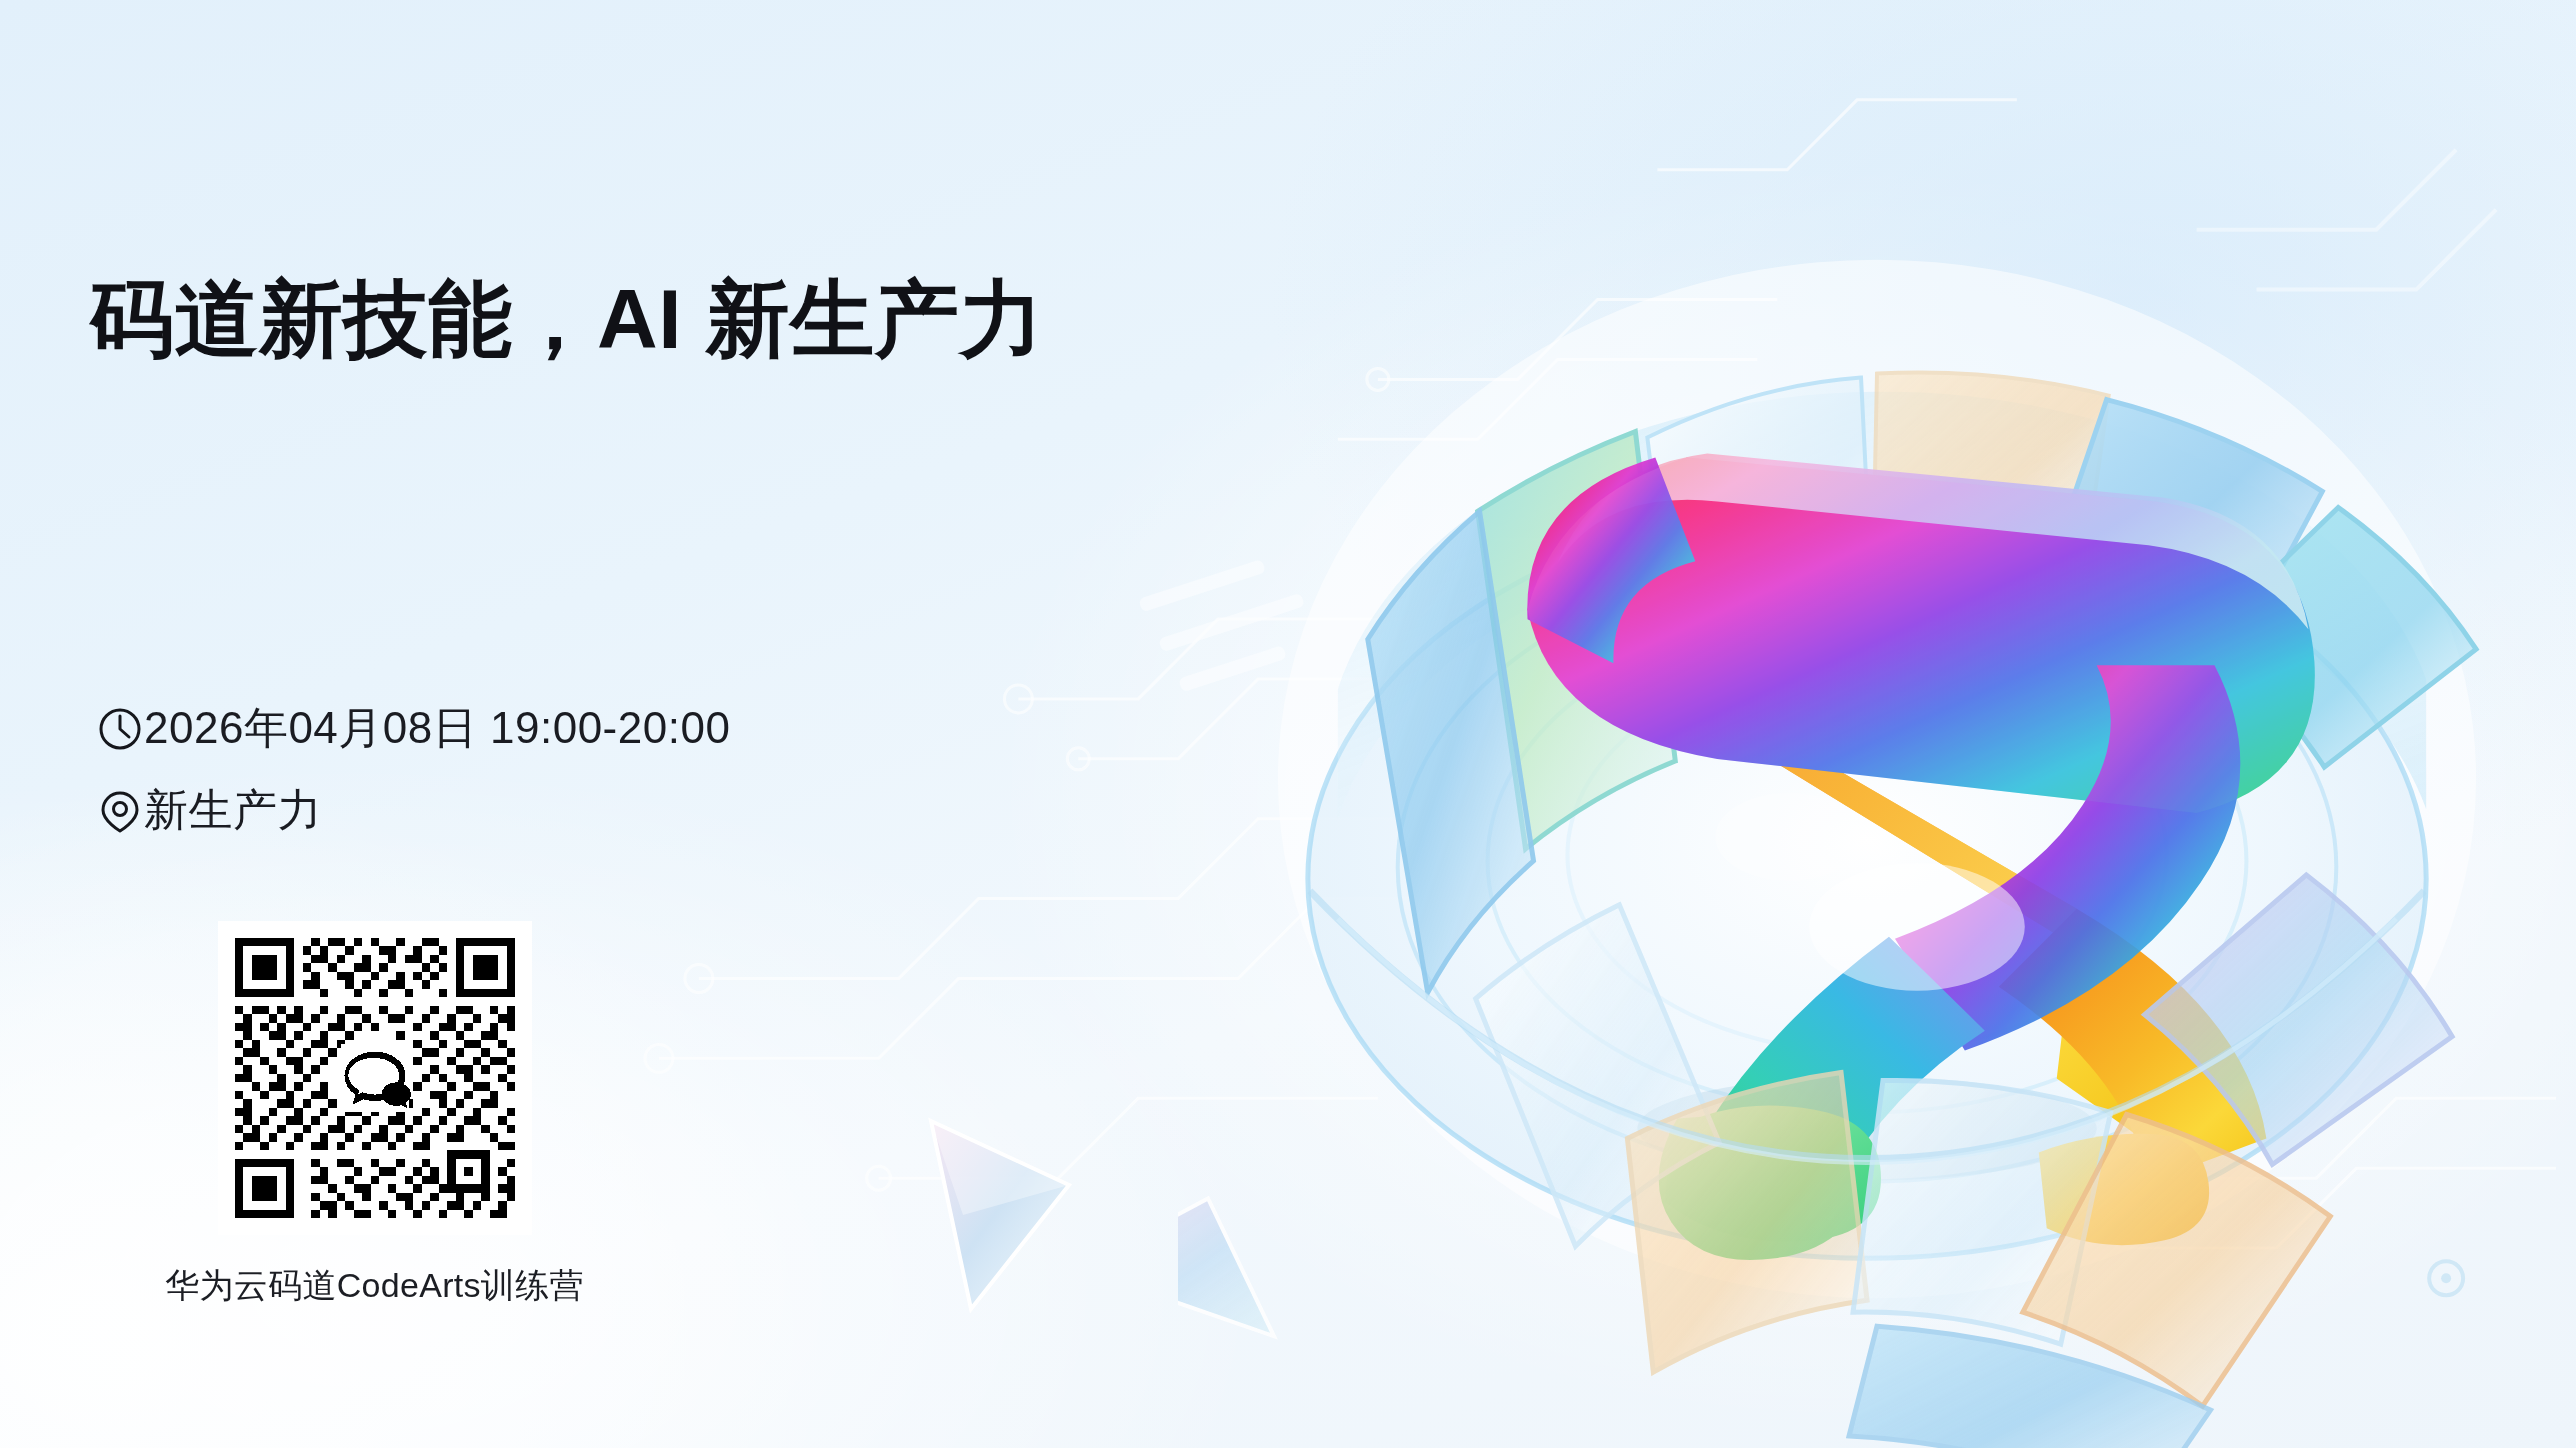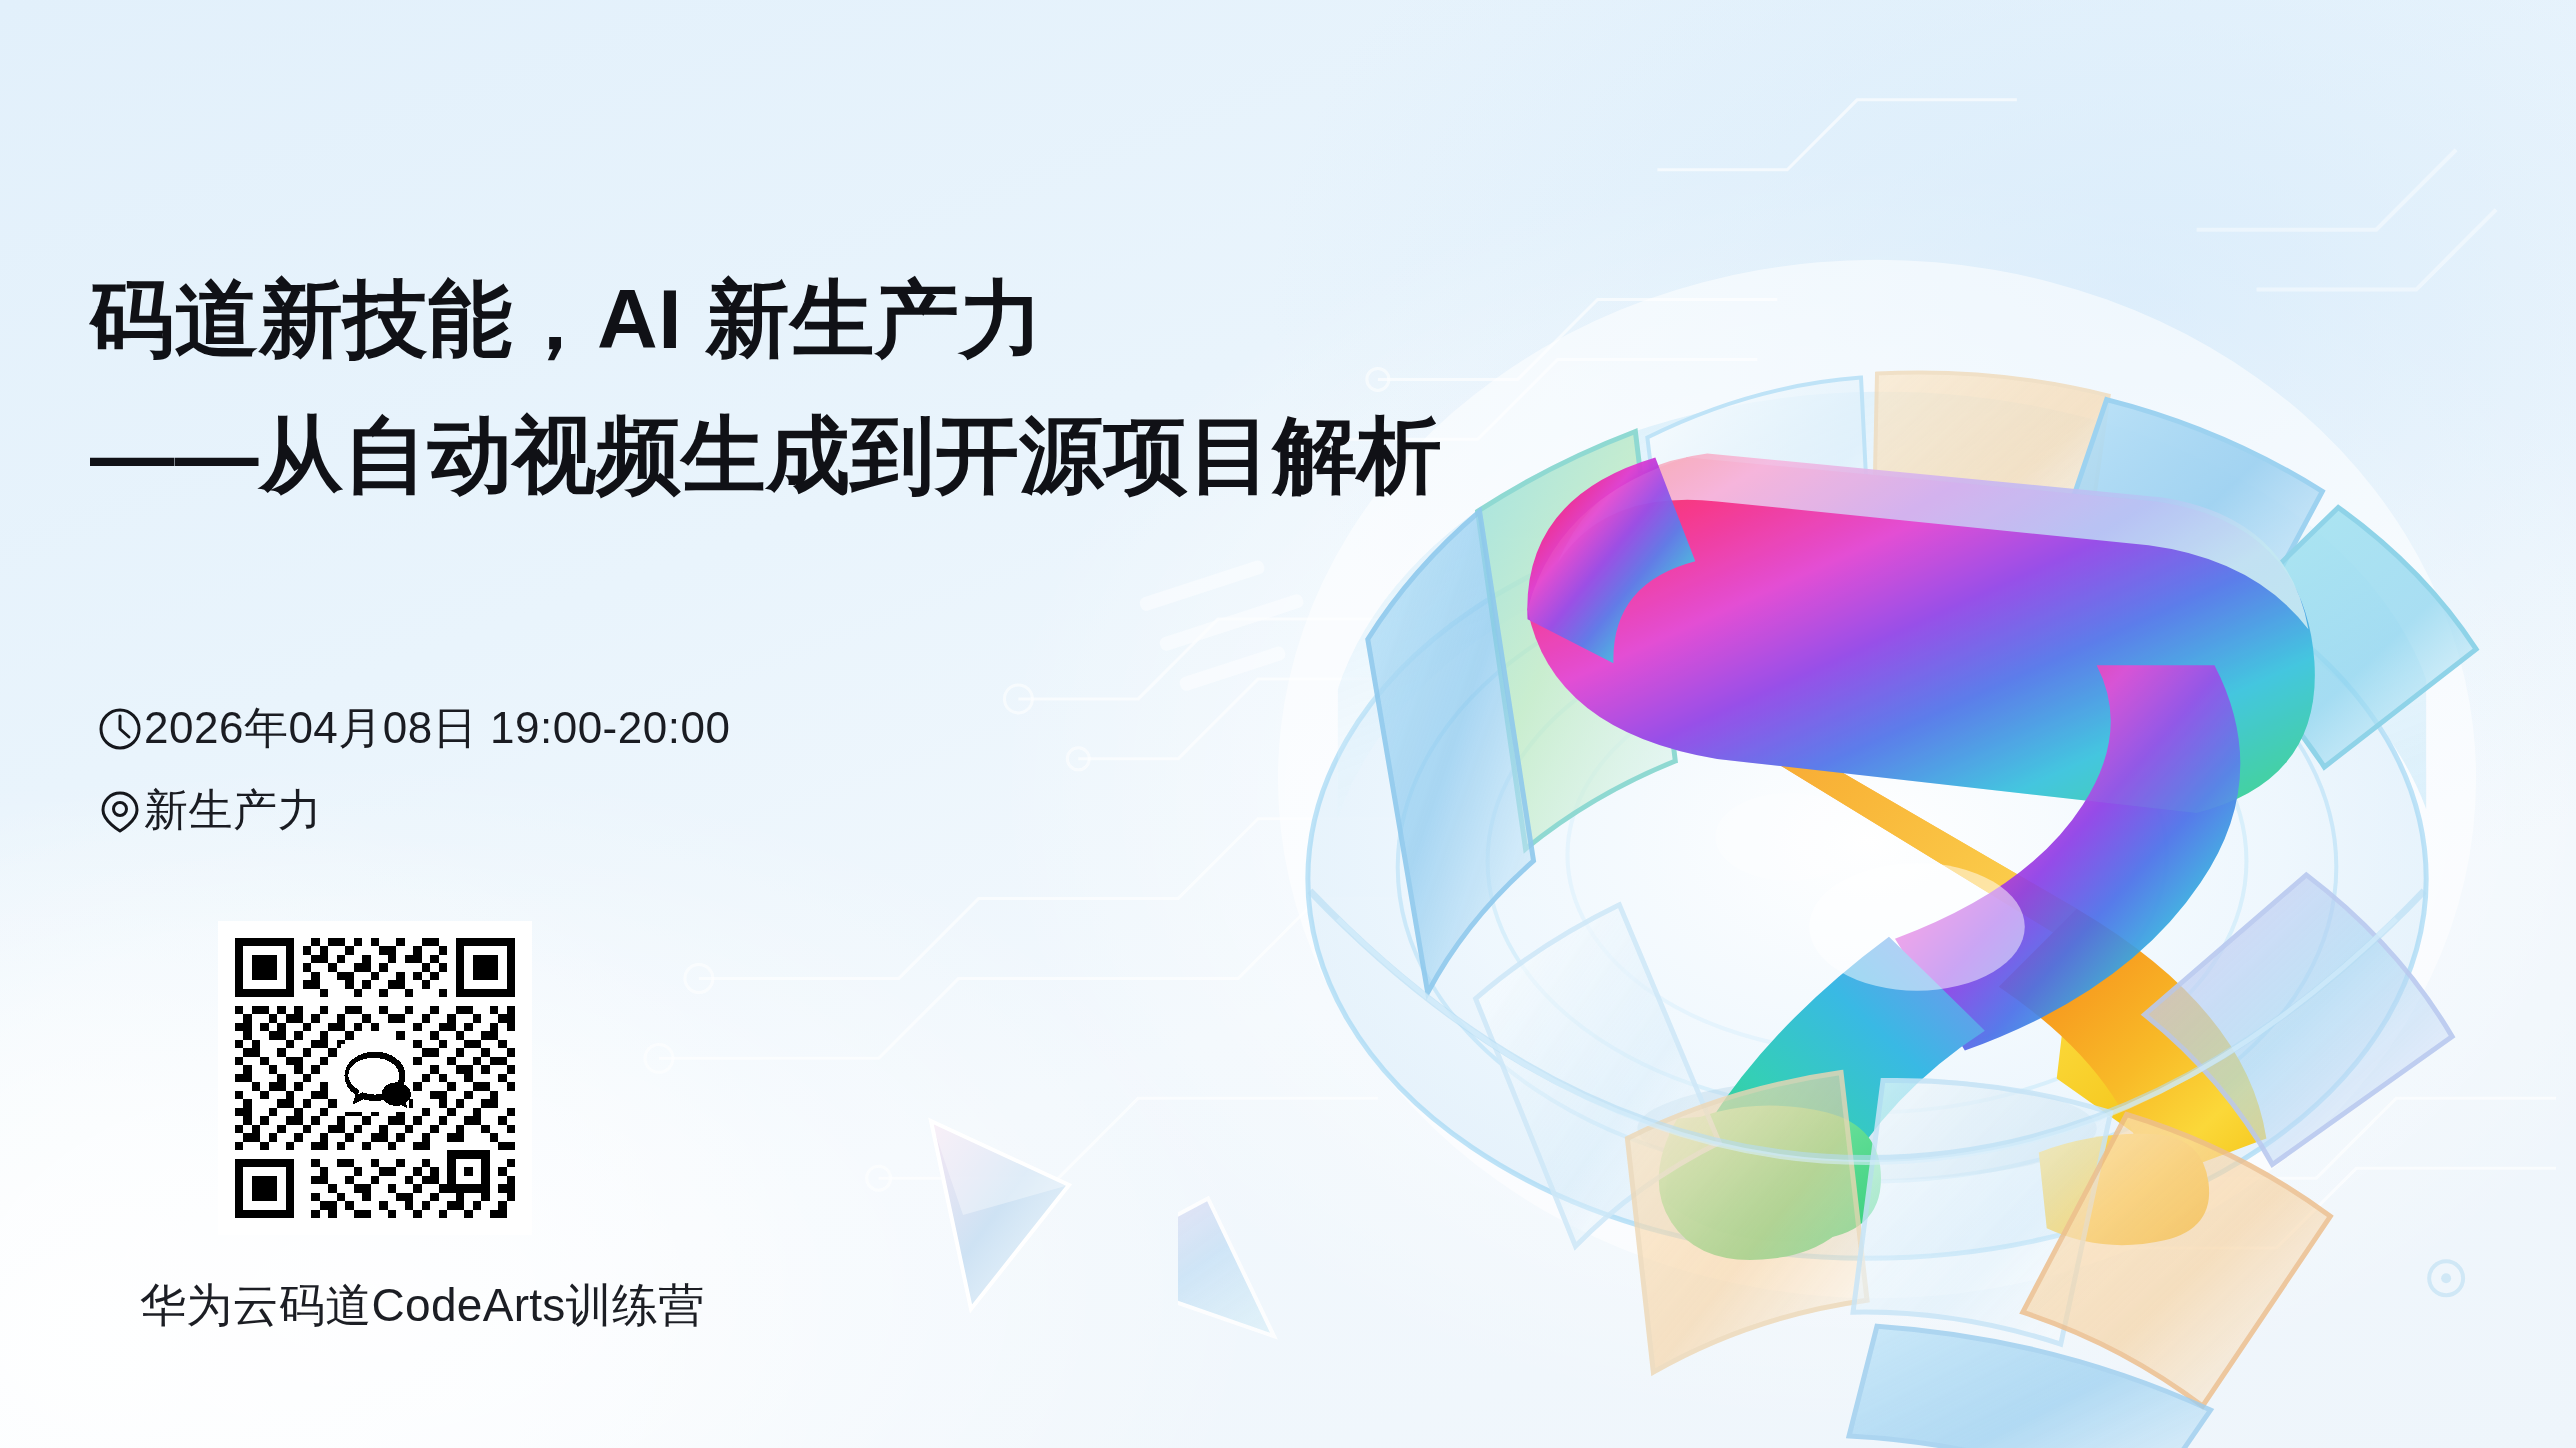--- a/index.html
+++ b/index.html
@@ -92,23 +92,23 @@
   }
   .qr-card {
     width: 314px; height: 314px;
     background: #ffffff;
     padding: 0;
     box-sizing: border-box;
     display: flex; align-items: center; justify-content: center;
   }
   .qr-card svg { display: block; }
   .qr-caption {
-    margin-top: 40px;
+    margin-top: 28px;
     text-align: center;
-    font-size: 46px;
+    font-size: 34px;
     color: #1c1e24;
     letter-spacing: 0.3px;
     white-space: nowrap;
     margin-left: -78px;
     width: 469px;
   }
 
   
   .hero {
     position: absolute;
@@ -395,21 +395,20 @@
         <stop offset="48%" stop-color="#c7def2" stop-opacity=".85"></stop>
         <stop offset="100%" stop-color="#e6f4fa" stop-opacity=".5"></stop>
       </linearGradient>
     </defs>
     <path d="M12 28 L150 92 L52 216 Z" fill="url(#gP2)" stroke="#ffffff" stroke-width="4"></path>
     <path d="M12 28 L150 92 L44 122 Z" fill="#ffffff" opacity=".35"></path>
   </svg>
 
   <div class="text-col">
     <div class="headline-1">码道新技能，AI 新生产力</div>
-    <div class="headline-2">——从自动视频生成到开源项目解析</div>
   </div>
 
   <div class="meta-block">
 
     <div class="meta-row">
       <svg class="ic" viewBox="0 0 48 48">
         <circle cx="24" cy="24" r="19" fill="none" stroke="#15171c" stroke-width="3"></circle>
         <path d="M24 11 L24 24 L33 32" fill="none" stroke="#15171c" stroke-width="3" stroke-linecap="round" stroke-linejoin="round"></path>
       </svg>
       <span class="txt">2026年04月08日  19:00-20:00</span>

